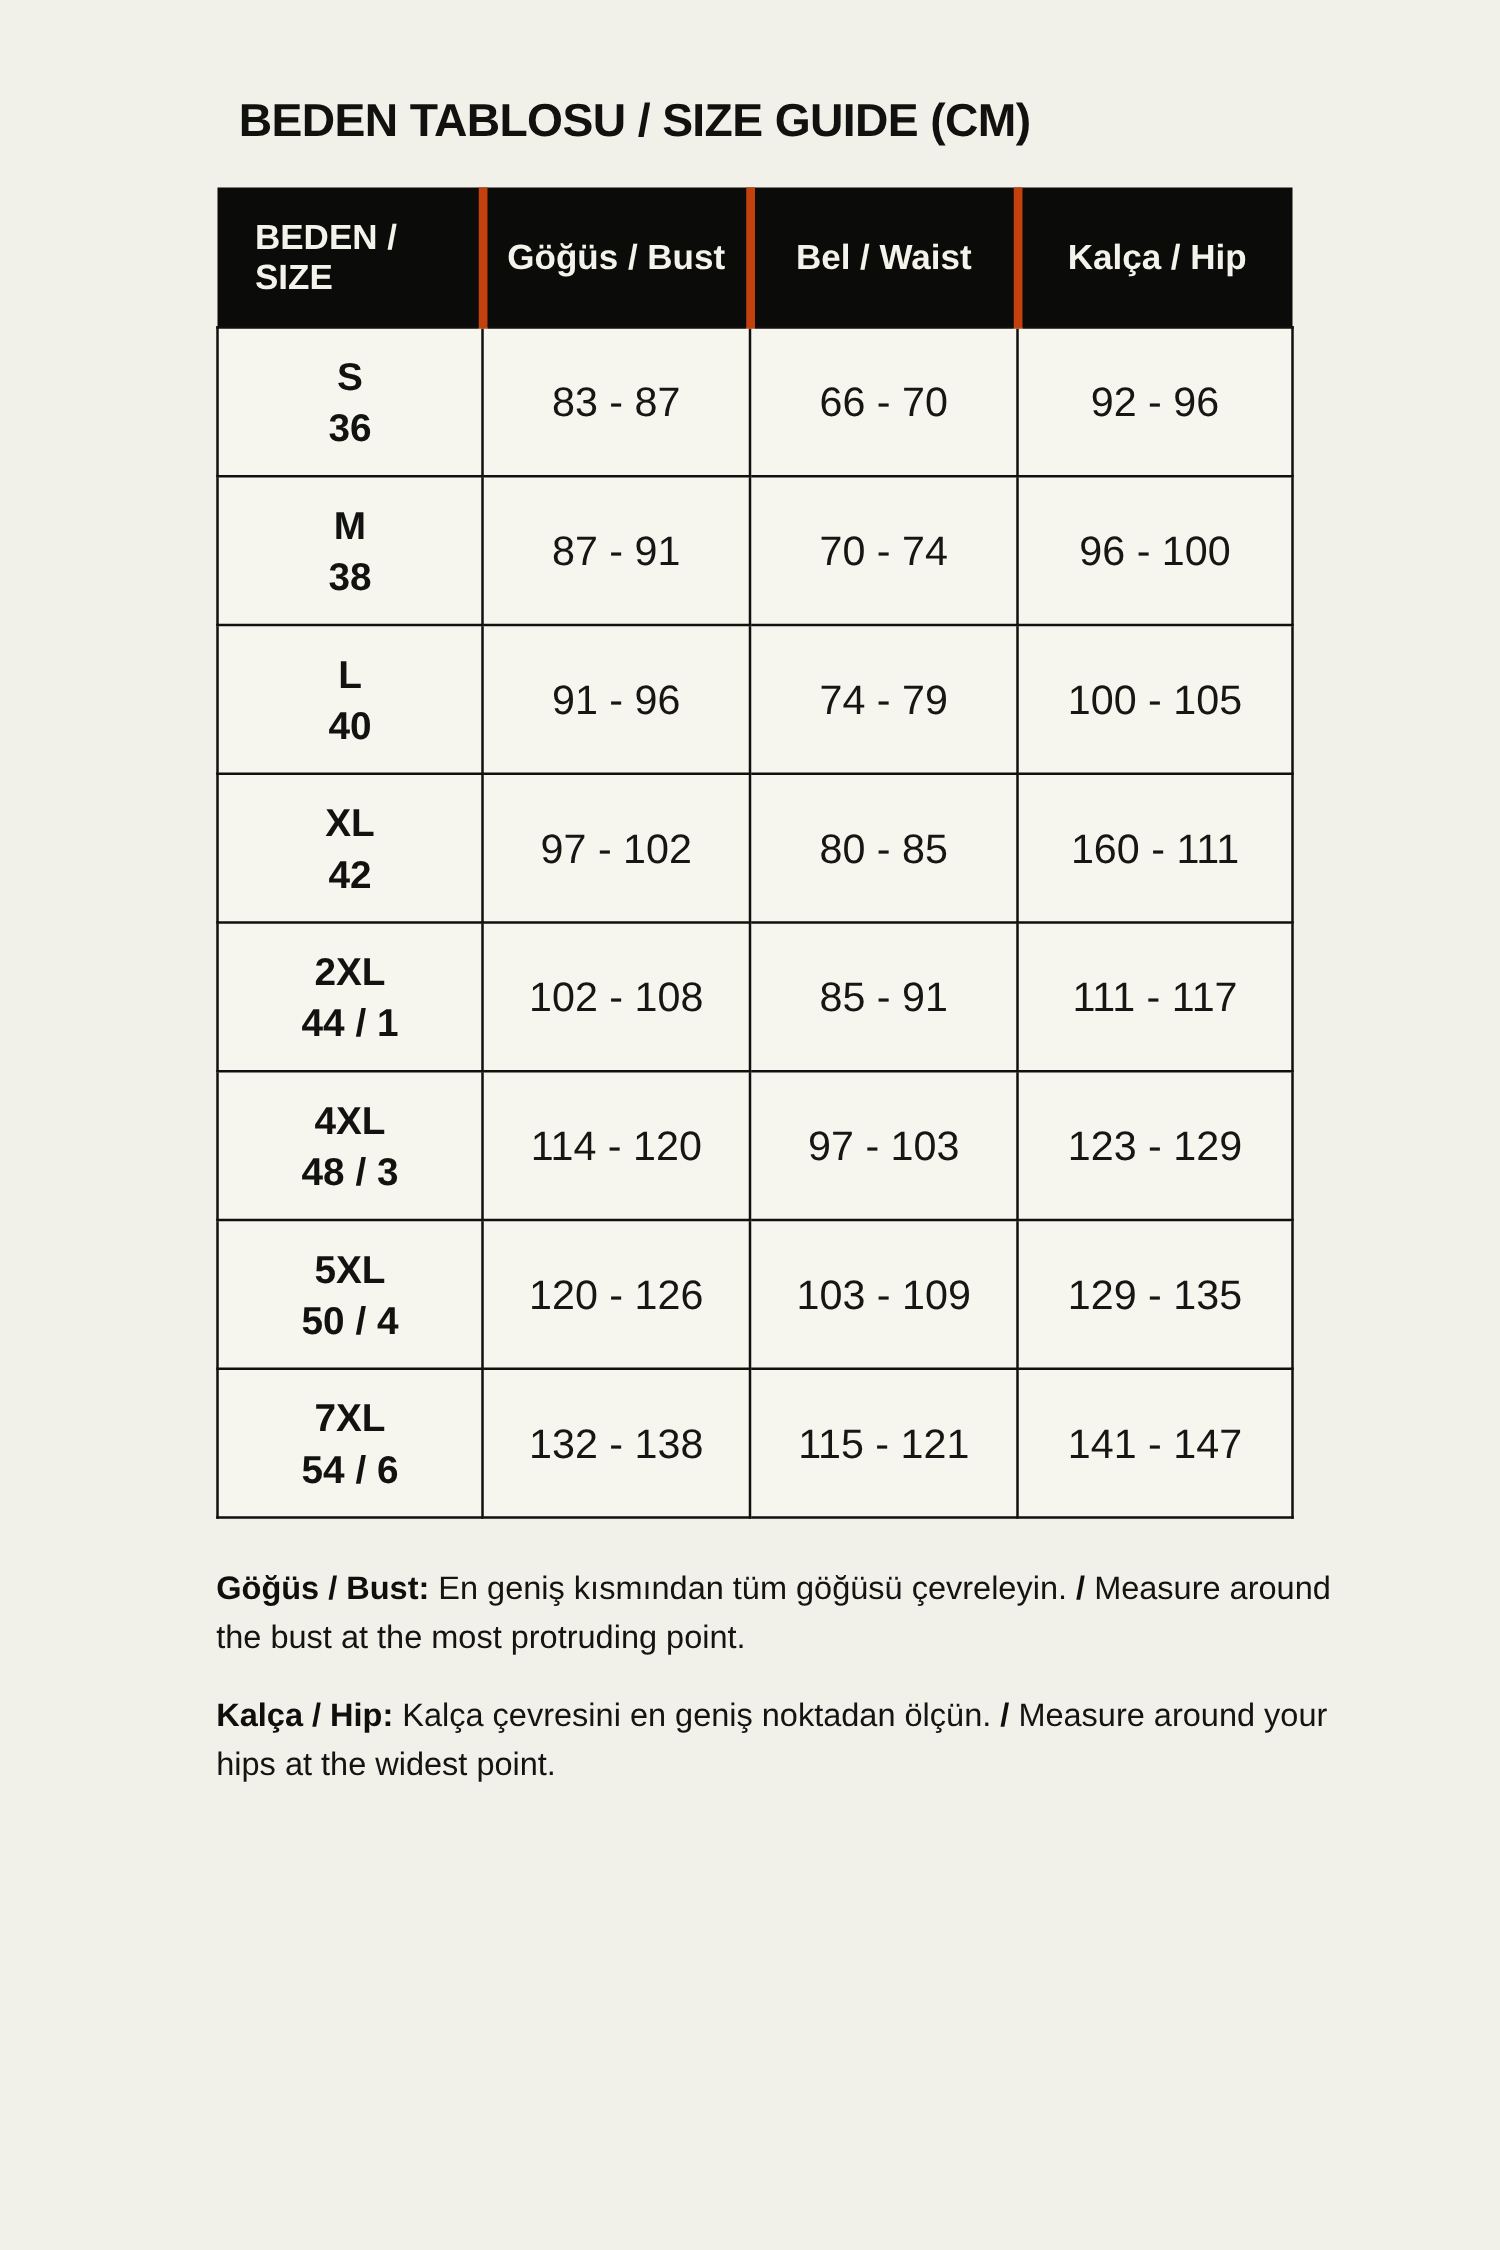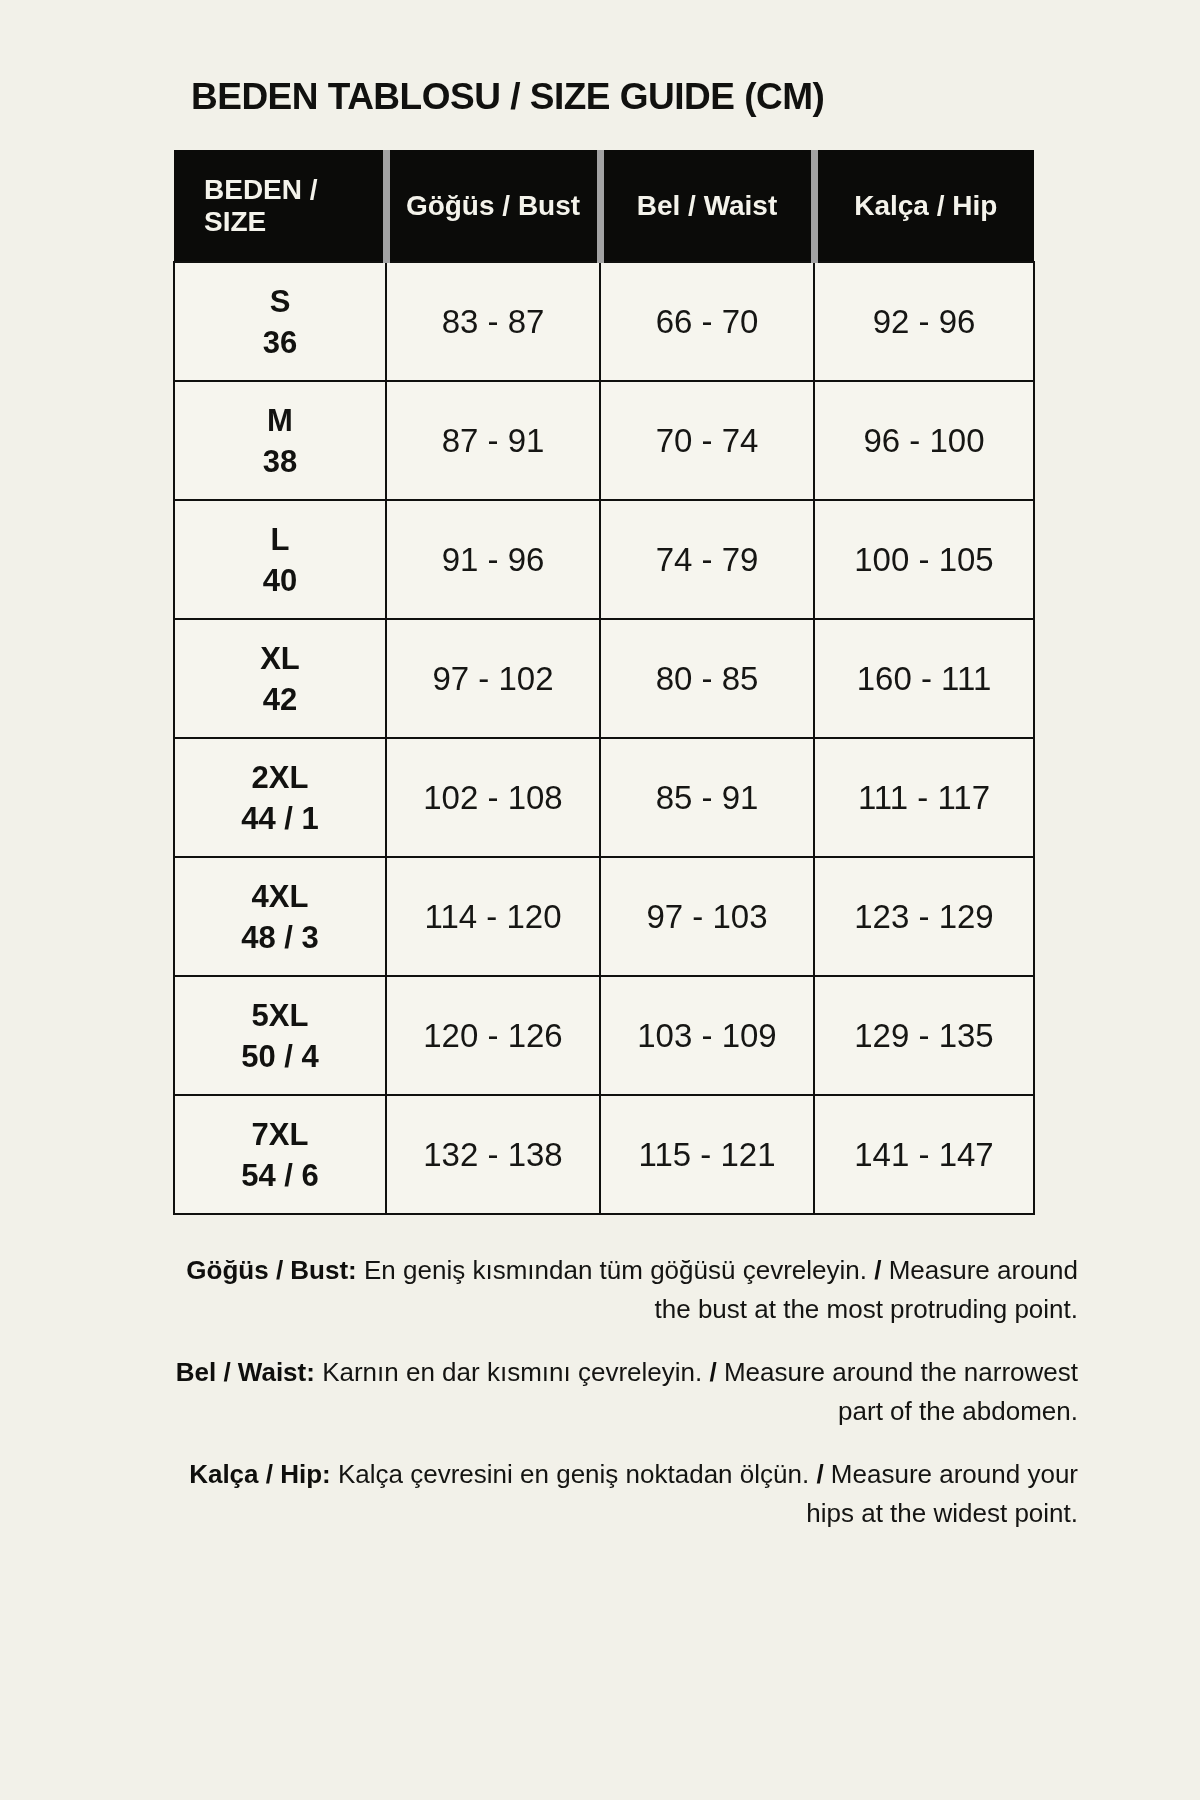--- a/index.html
+++ b/index.html
@@ -38,21 +38,21 @@
     background: #0B0B09;
     color: #F4F3EB;
     height: 112px;
     font-size: 28px;
     font-weight: bold;
     text-align: center;
     vertical-align: middle;
     border: none;
   }
   .size-table thead th + th {
-    border-left: 7px solid #a3a3a3;
+    border-left: 7px solid #c2410c;
     margin-top: 42px;
   }
   .size-table thead th.col-size {
     text-align: left;
     padding-left: 30px;
     padding-right: 55px;
   }
 
   .size-table tbody td {
     background: #F6F5EE;
@@ -70,21 +70,20 @@
     display: block;
     font-weight: bold;
     font-size: 31px;
     line-height: 41px;
     color: #121210;
   }
 
   .notes {
     margin-top: 36px;
     width: 905px;
-    text-align: right;
   }
   .note {
     font-size: 26px;
     line-height: 39px;
     margin-bottom: 24px;
     color: #141412;
   }
   .note strong { font-weight: bold; color: #0F0F0D; }
 </style>
 </head>
@@ -186,26 +185,20 @@
   </table>
 
   <div class="notes">
     <p class="note">
       <strong>Göğüs / Bust:</strong>
       <span>En geniş kısmından tüm göğüsü çevreleyin.</span>
       <strong>/</strong>
       <span>Measure around the bust at the most protruding point.</span>
     </p>
     <p class="note">
-      <strong>Bel / Waist:</strong>
-      <span>Karnın en dar kısmını çevreleyin.</span>
-      <strong>/</strong>
-      <span>Measure around the narrowest part of the abdomen.</span>
-    </p>
-    <p class="note">
       <strong>Kalça / Hip:</strong>
       <span>Kalça çevresini en geniş noktadan ölçün.</span>
       <strong>/</strong>
       <span>Measure around your hips at the widest point.</span>
     </p>
   </div>
 
 </div>
 
 </body></html>

